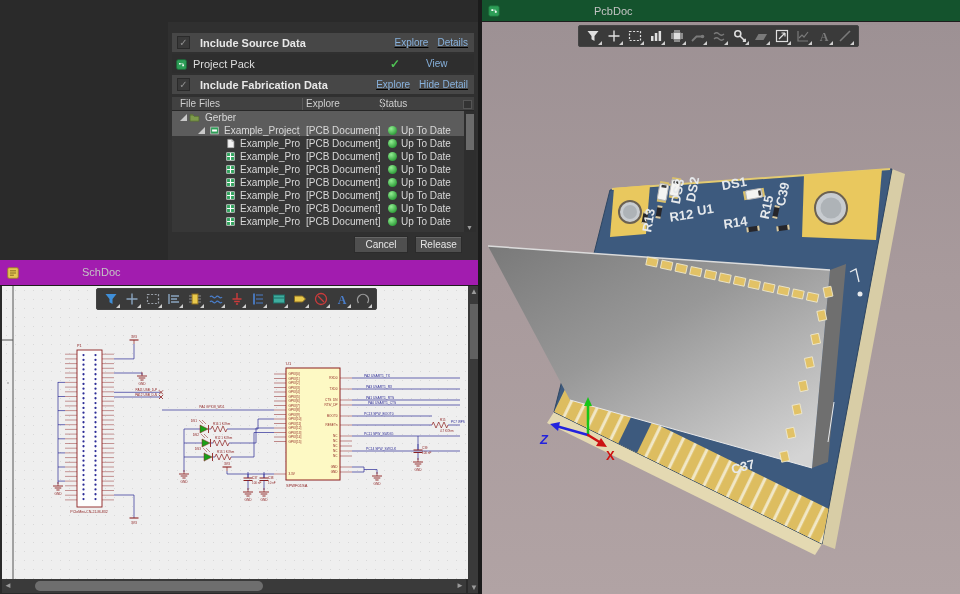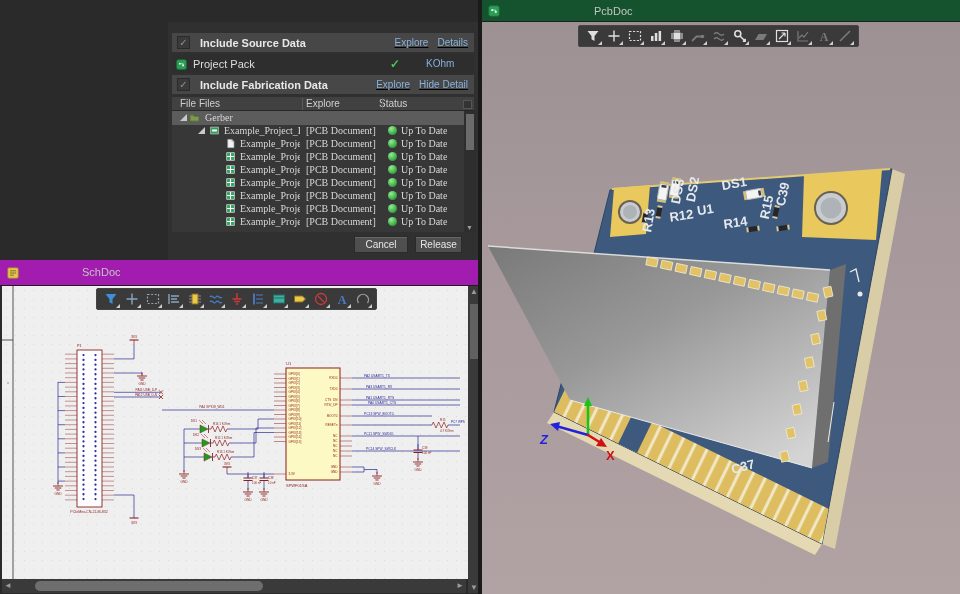--- a/index.html
+++ b/index.html
@@ -32,21 +32,21 @@
   .link { color:#87b1dc; font-size:10px; cursor:pointer; }
   .pf-row { position:absolute; left:4px; width:302px; height:19px; background:#2e2e2e; display:flex; align-items:center; }
   .pf-label { margin-left:5px; font-size:11px; color:#dedede; }
   .green-check { position:absolute; left:218px; color:#4fc254; font-size:12px; font-weight:bold; }
 
   #ftable-head { position:absolute; left:4px; top:75px; width:302px; height:14px; background:#414141;
                  border-bottom:1px solid #272727; }
   .col-h { position:absolute; top:1px; font-size:10px; color:#cfcfcf; }
   .col-sep { position:absolute; top:1px; width:1px; height:12px; background:#5a5a5a; }
   #ftable-body { position:absolute; left:4px; top:89px; width:292px; height:121px; background:#373737; overflow:hidden; }
-  .frow { position:absolute; left:0; width:292px; height:14px; font-size:10px; color:#d8d8d8;font-family:Liberation Serif, serif; }
+  .frow { position:absolute; left:0; width:292px; height:25px; font-size:10px; color:#d8d8d8; }
   .frow.sel { background:#5c5c5c; }
   .frow .cell { position:absolute; top:0; line-height:13px; white-space:nowrap; overflow:hidden; }
   .exp { position:absolute; top:3px; width:0; height:0; border-left:7px solid transparent; border-bottom:7px solid #c9c9c9; }
   .ricon { position:absolute; top:1px; width:11px; height:11px; }
   .sdot { position:absolute; top:2px; width:9px; height:9px; border-radius:50%;
           background:radial-gradient(circle at 35% 30%, #92ee92, #2f9e3a 75%); }
   #vscroll { position:absolute; left:296px; top:89px; width:12px; height:121px; background:#2e2e2e; }
   #vscroll .thumb { position:absolute; left:2px; top:3px; width:8px; height:36px; background:#6b6b6b; }
   #vscroll .arr { position:absolute; left:2px; bottom:1px; color:#9a9a9a; font-size:7px; }
   .btn { position:absolute; height:17px; background:#4f4f4f; border:1px solid #2b2b2b;
@@ -90,21 +90,21 @@
       </span>
     </div>
     <div class="pf-row" style="top:32px;">
       <span class="doc-icon" id="icon-project-files" style="margin-left:3px;width:13px;height:13px;"><svg width="13" height="13" viewBox="0 0 16 16">
             <rect x="2" y="2" width="12" height="12" rx="2" fill="#2d9e57" stroke="#1a6b38"></rect>
             <path d="M5,6h2v2H5zM9,8h2v2H9z" fill="#ffffff"></path>
             <path d="M7,7h3M10,7v2" stroke="#d9f2e2" stroke-width="0.8" fill="none"></path>
           </svg></span>
       <span class="pf-label">Project Pack</span>
       <span class="green-check">✓</span>
-      <span class="link" style="position:absolute;left:254px;">KOhm</span>
+      <span class="link" style="position:absolute;left:254px;">View</span>
     </div>
     <div class="sec-header" style="top:53px;">
       <span class="sec-check">✓</span>
       <span class="sec-label">Include Fabrication Data</span>
       <span class="sec-links">
         <span class="link">Explore</span>
         <span class="link">Hide Detail</span>
       </span>
     </div>
 

